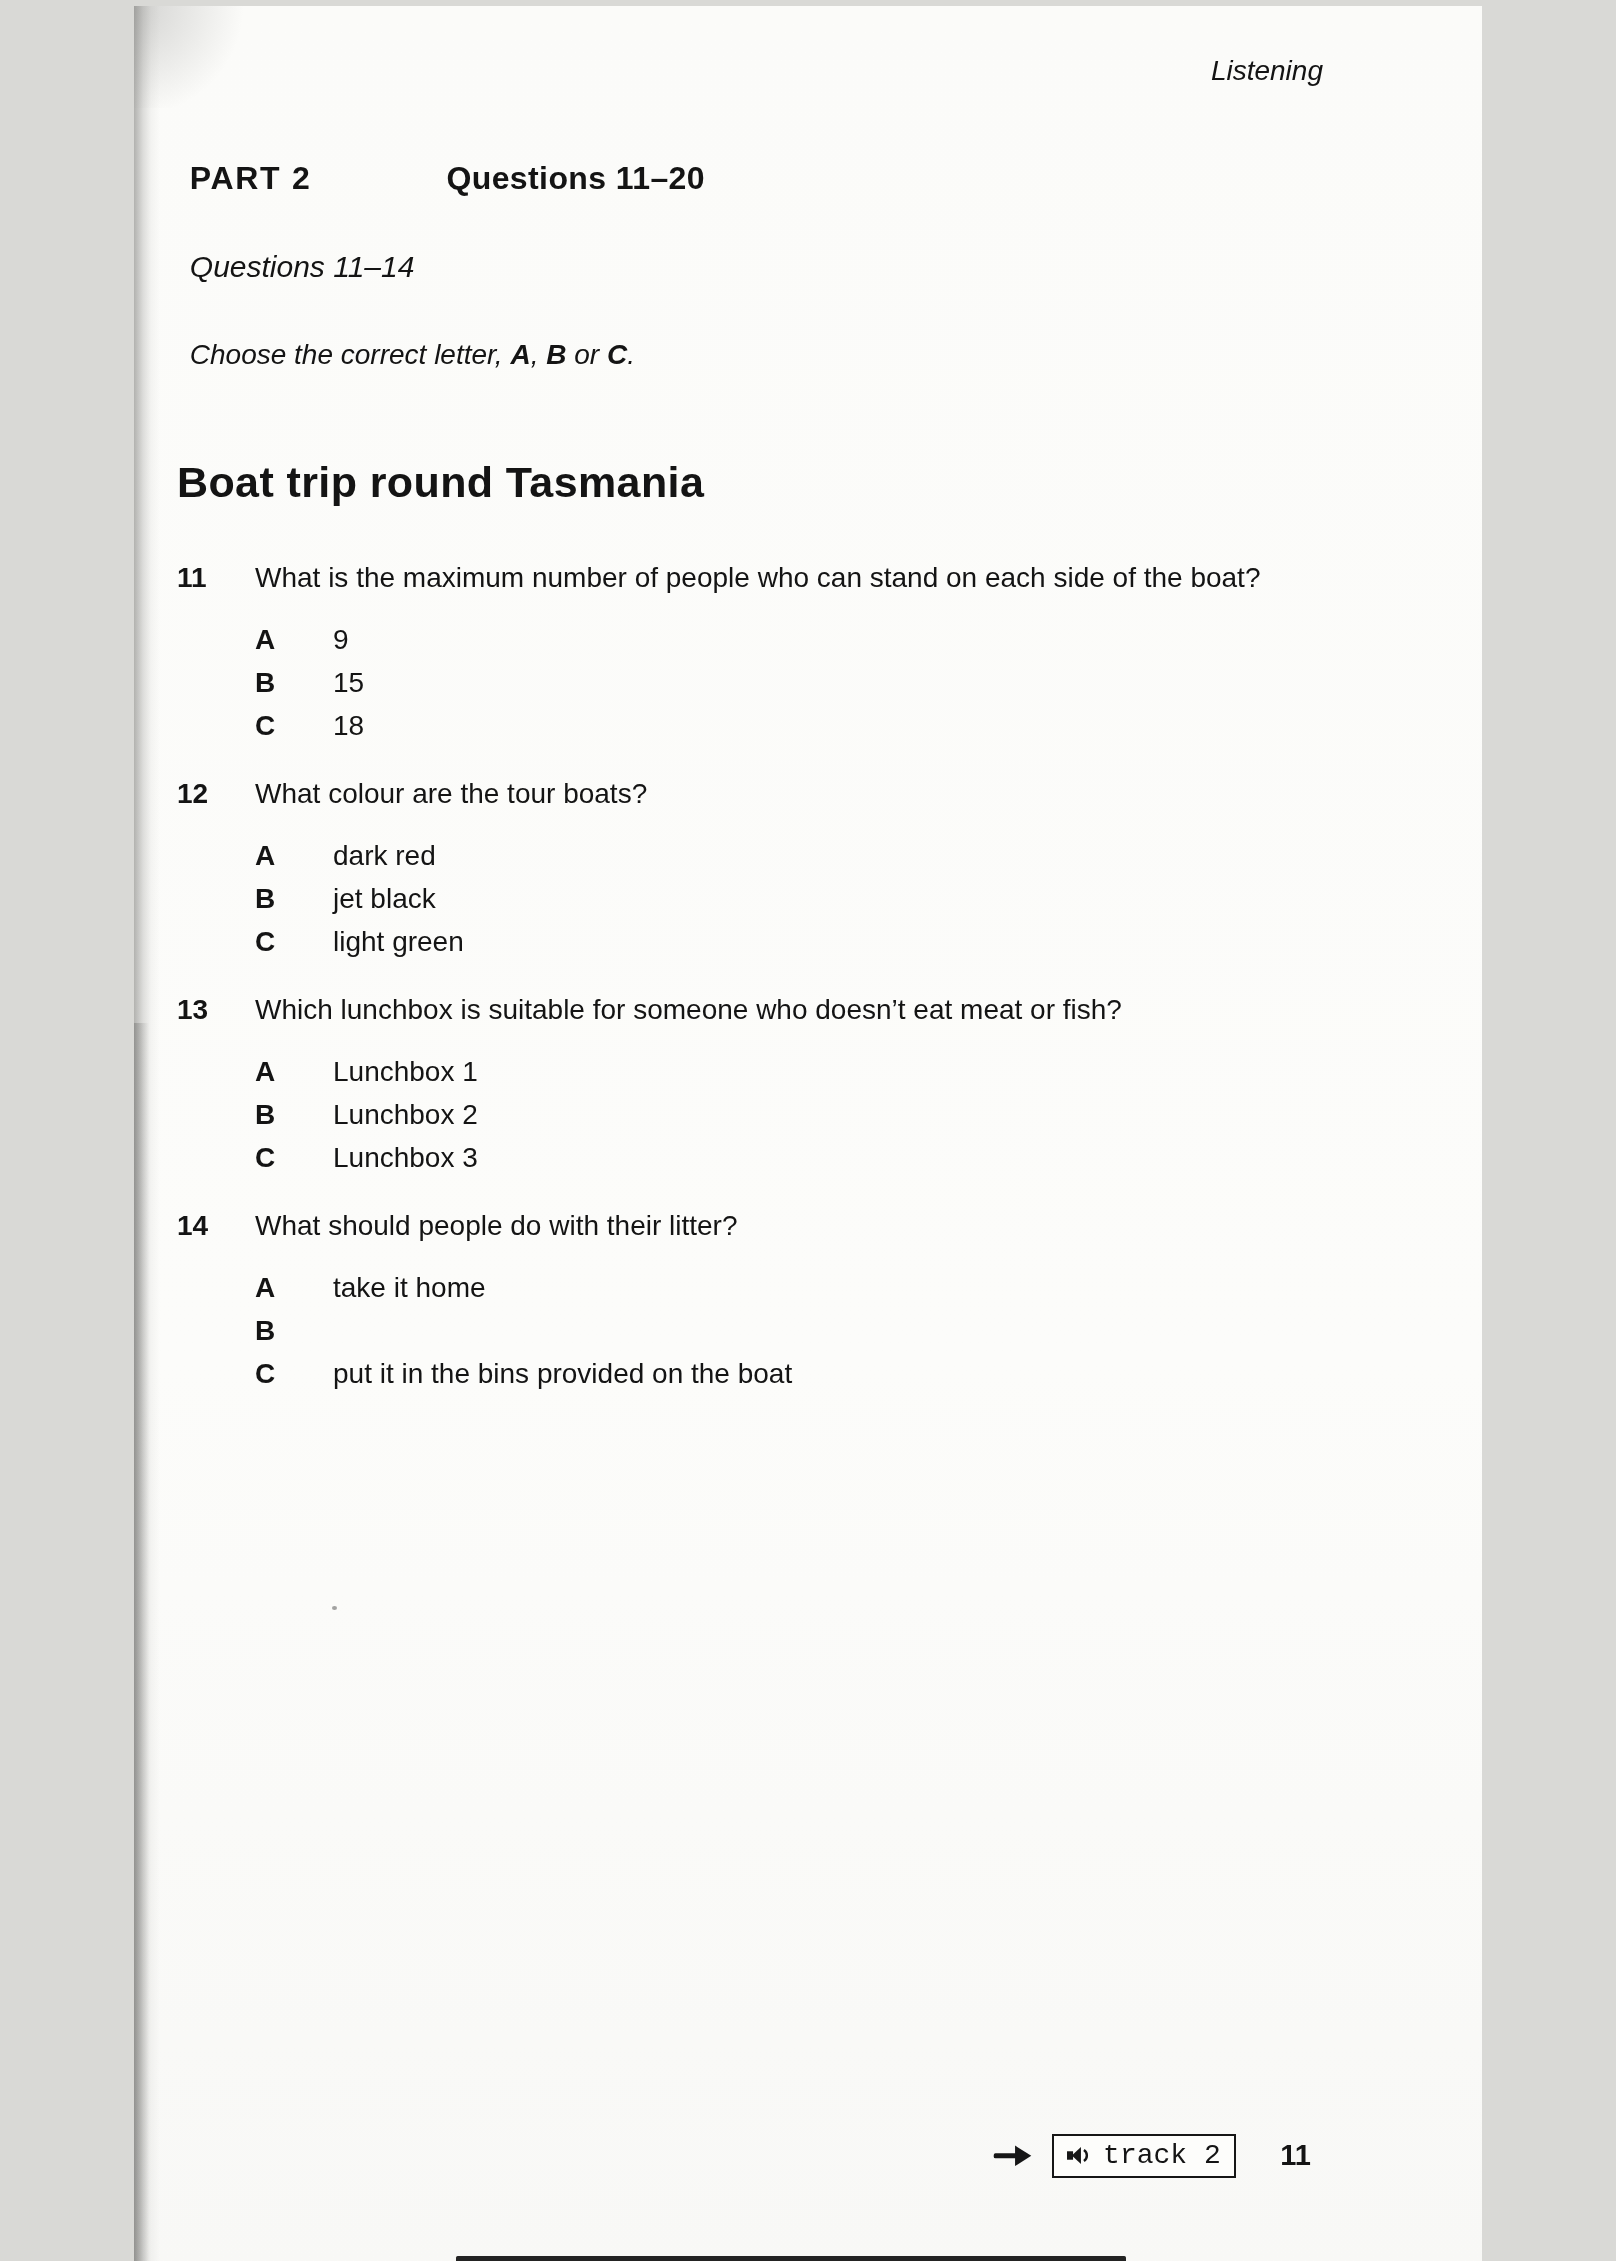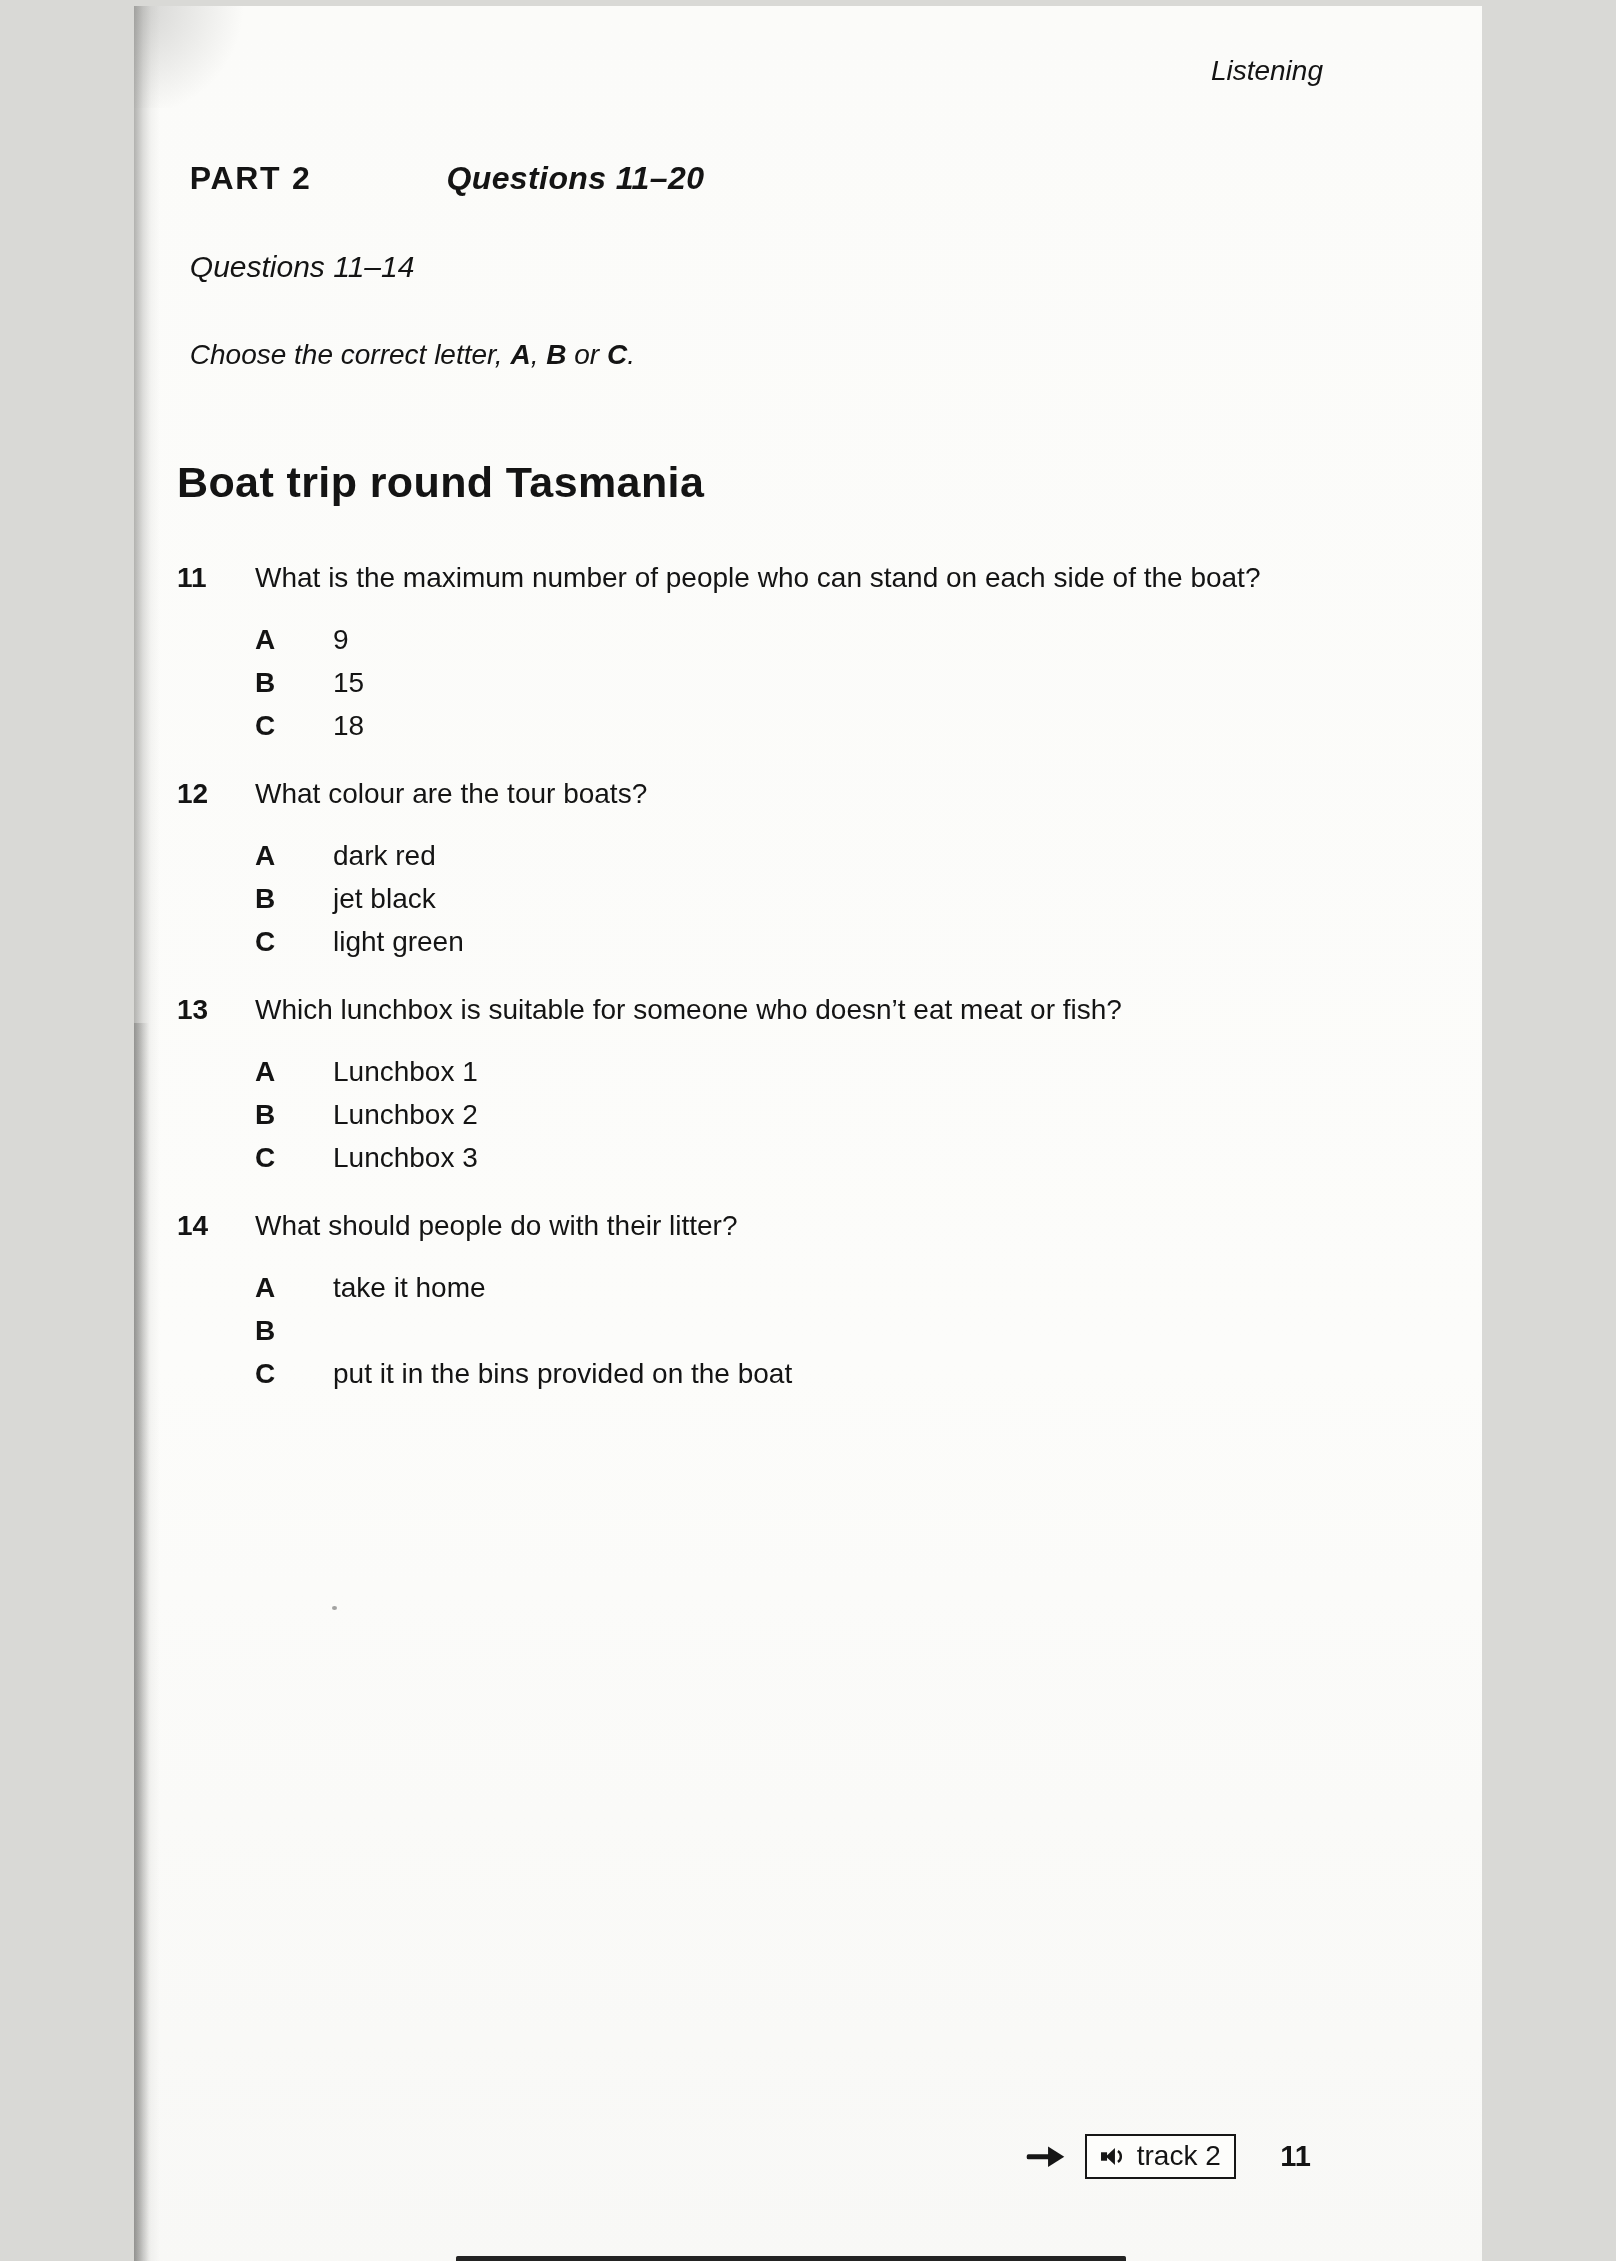--- a/index.html
+++ b/index.html
@@ -76,21 +76,20 @@
   }
 
   .part-row {
     margin-top: 73px;
     padding-left: 12.8px;
     font-size: 32px;
     font-weight: 700;
   }
   .part-heading { letter-spacing: 1.7px; }
   .part-range {
-    font-style: italic;
     margin-left: 135px;
     letter-spacing: 0.4px;
   }
 
   .subsection {
     margin-top: 53px;
     padding-left: 12.8px;
     font-style: italic;
     font-size: 30px;
   }
@@ -148,20 +147,21 @@
     align-items: center;
   }
   .arrow-icon { display: block; margin-right: 19px; }
   .track-box {
     display: flex;
     align-items: center;
     border: 2.6px solid #161616;
     padding: 4.3px 13.6px 4.3px 10.2px;
     gap: 10.2px;
     background: #fdfdfb;
+    font-family: Liberation Mono, monospace;
   }
   .track-label { font-size: 28px; }
   .page-number {
     margin-left: 44px;
     font-size: 29px;
     font-weight: 700;
   }
 </style>
 </head>
 <body>

